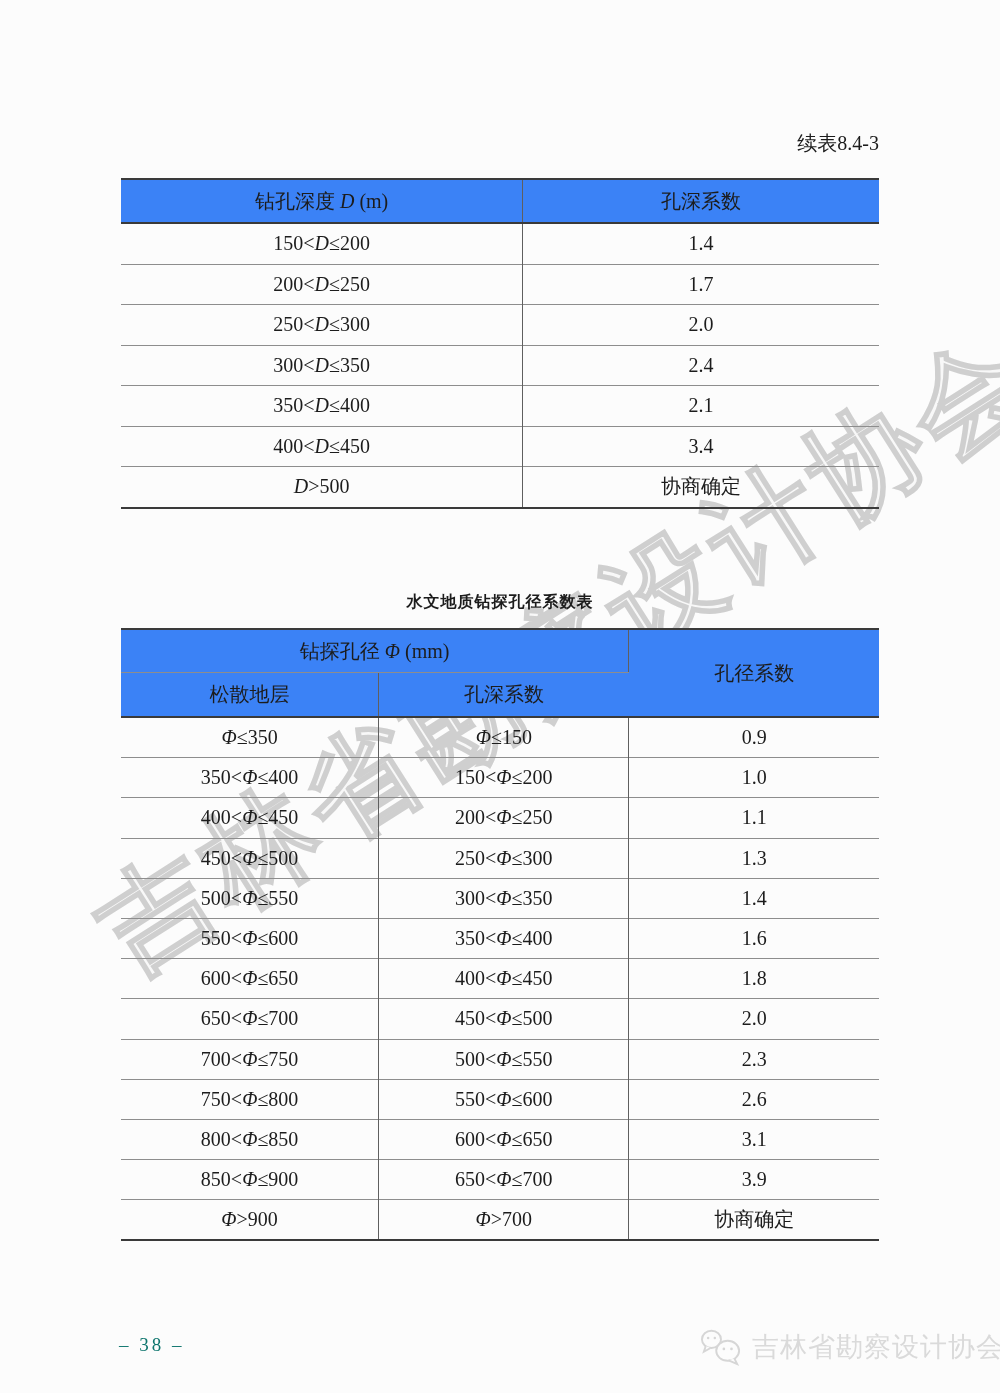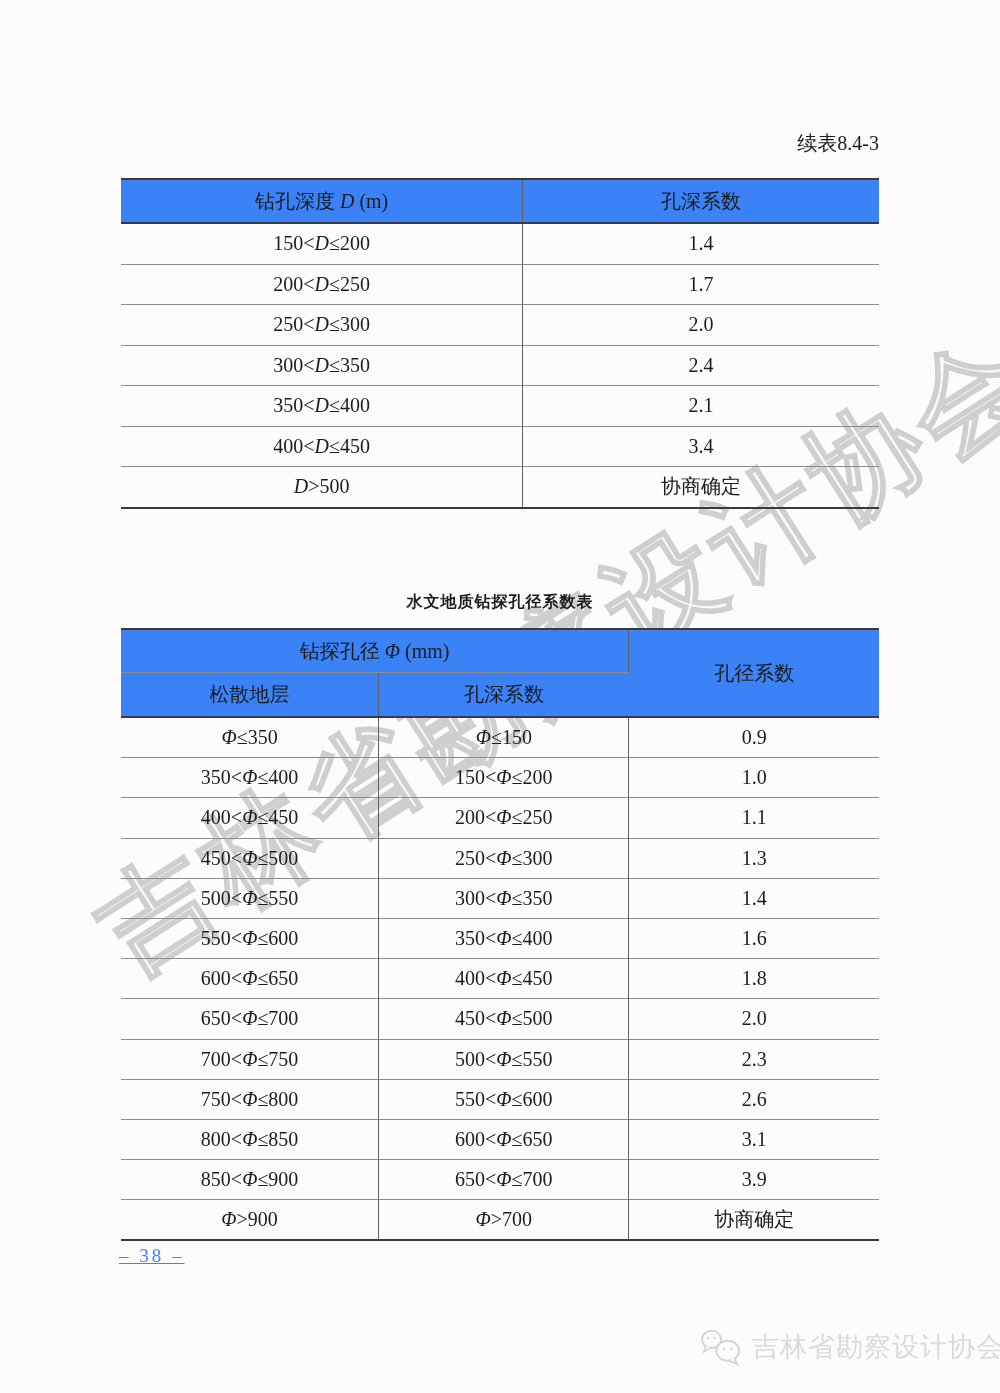--- a/index.html
+++ b/index.html
@@ -56,21 +56,21 @@
   .t2 thead th{background:#3b82f6;}
   .t2 .th-group{height:42px;border-bottom:1.5px solid #8d8d8d;border-right:1.2px solid #5f5f5f;}
   .t2 .th-value{border-bottom:2.5px solid #3a3a3a;}
   .t2 .th-sub{height:43px;border-bottom:2.5px solid #3a3a3a;margin-left:48px;}
   .t2 .th-sub:first-child{border-right:1.2px solid #5f5f5f;}
   .t2 tbody td{height:39.2px;border-top:1.5px solid #8d8d8d;}
   .t2 tbody tr:first-child td{border-top:none;}
   .t2 tbody td:nth-child(1),.t2 tbody td:nth-child(2){border-right:1.2px solid #5f5f5f;margin-top:8px;}
 
   
-  .pageno{position:absolute;left:119px;top:1245px;font-size:19px;letter-spacing:3px;color:#3b82f6;text-decoration:underline;}
+  .pageno{position:absolute;left:119px;top:1334px;font-size:19px;letter-spacing:3px;color:#0f766e;}
   .footer{
     position:absolute;left:698px;top:1325px;height:44px;
     display:flex;align-items:center;gap:8px;
   }
   .footer svg{display:block;}
   .footer-text{
     font-family:"Liberation Sans","DejaVu Sans",sans-serif;
     font-size:27px;color:#dadada;letter-spacing:1px;white-space:nowrap;
   }
 </style>

